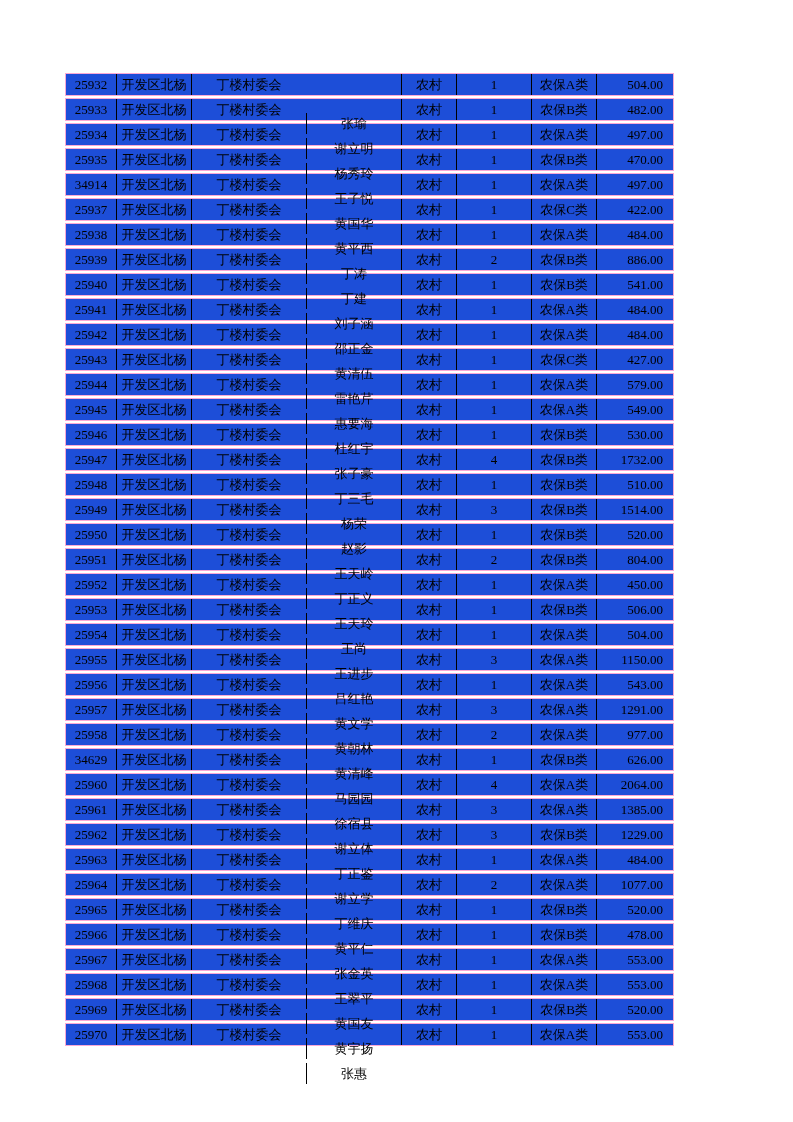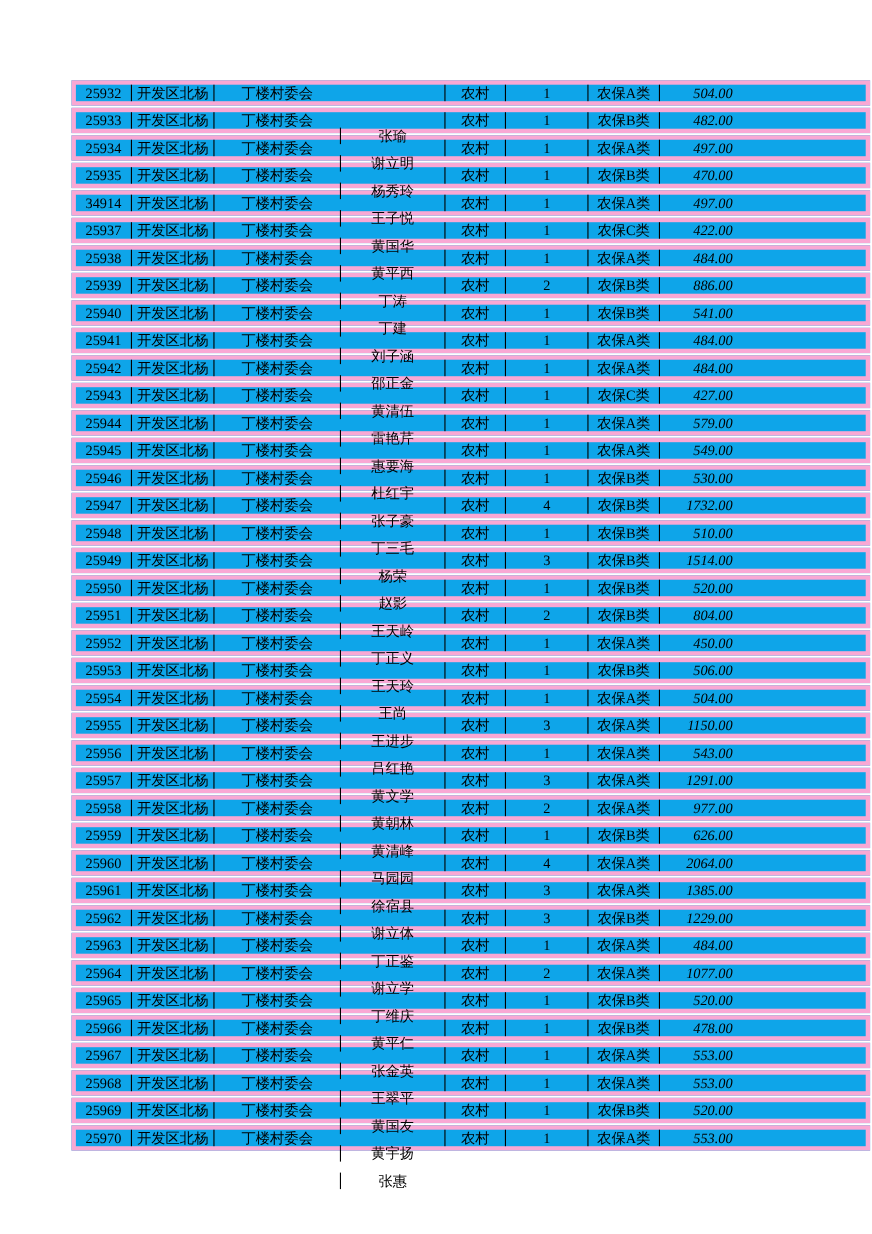--- a/index.html
+++ b/index.html
@@ -14,26 +14,26 @@
     font-family: "Liberation Serif", "DejaVu Serif", serif;
     color: #000000;
   }
   .sheet {
     position: absolute;
     left: 65px;
     top: 73px;
   }
   .row {
     display: flex;
-    width: 726px;
+    width: 609px;
     height: 23px;
     box-sizing: border-box;
-    border: 4px solid #f9a8d4;
+    border: 1px solid #f9a8d4;
     margin-bottom: 2px;
-    background: #0ea5e9;
+    background: #1d4ed8;
   }
   .cell {
     flex: 0 0 auto;
     box-sizing: border-box;
     height: 100%;
     display: flex;
     align-items: center;
     justify-content: center;
     font-size: 13px;
     line-height: 1;
@@ -42,21 +42,21 @@
     white-space: nowrap;
   }
   .cell:first-child { border-left: none; }
   .c-id        { width: 50px; }
   .c-region    { width: 75px; }
   .c-committee { width: 115px; }
   .c-name      { width: 95px; margin-top: 39px; }
   .c-residence { width: 55px; }
   .c-count     { width: 75px; }
   .c-insurance { width: 65px; }
-  .c-amount    { width: 93px; justify-content: flex-end; padding-right: 26px; font-style: italic; }
+  .c-amount    { width: 93px; justify-content: flex-end; padding-right: 26px; }
 </style>
 </head>
 <body>
 
 <div class="sheet" id="table-root">
   <div class="row">
     <div class="cell c-id">25932</div>
     <div class="cell c-region">开发区北杨</div>
     <div class="cell c-committee">丁楼村委会</div>
     <div class="cell c-name">张瑜</div>
@@ -346,21 +346,21 @@
     <div class="cell c-region">开发区北杨</div>
     <div class="cell c-committee">丁楼村委会</div>
     <div class="cell c-name">黄清峰</div>
     <div class="cell c-residence">农村</div>
     <div class="cell c-count">2</div>
     <div class="cell c-insurance">农保A类</div>
     <div class="cell c-amount">977.00</div>
   </div>
 
   <div class="row">
-    <div class="cell c-id">25959</div>
+    <div class="cell c-id">34629</div>
     <div class="cell c-region">开发区北杨</div>
     <div class="cell c-committee">丁楼村委会</div>
     <div class="cell c-name">马园园</div>
     <div class="cell c-residence">农村</div>
     <div class="cell c-count">1</div>
     <div class="cell c-insurance">农保B类</div>
     <div class="cell c-amount">626.00</div>
   </div>
 
   <div class="row">

